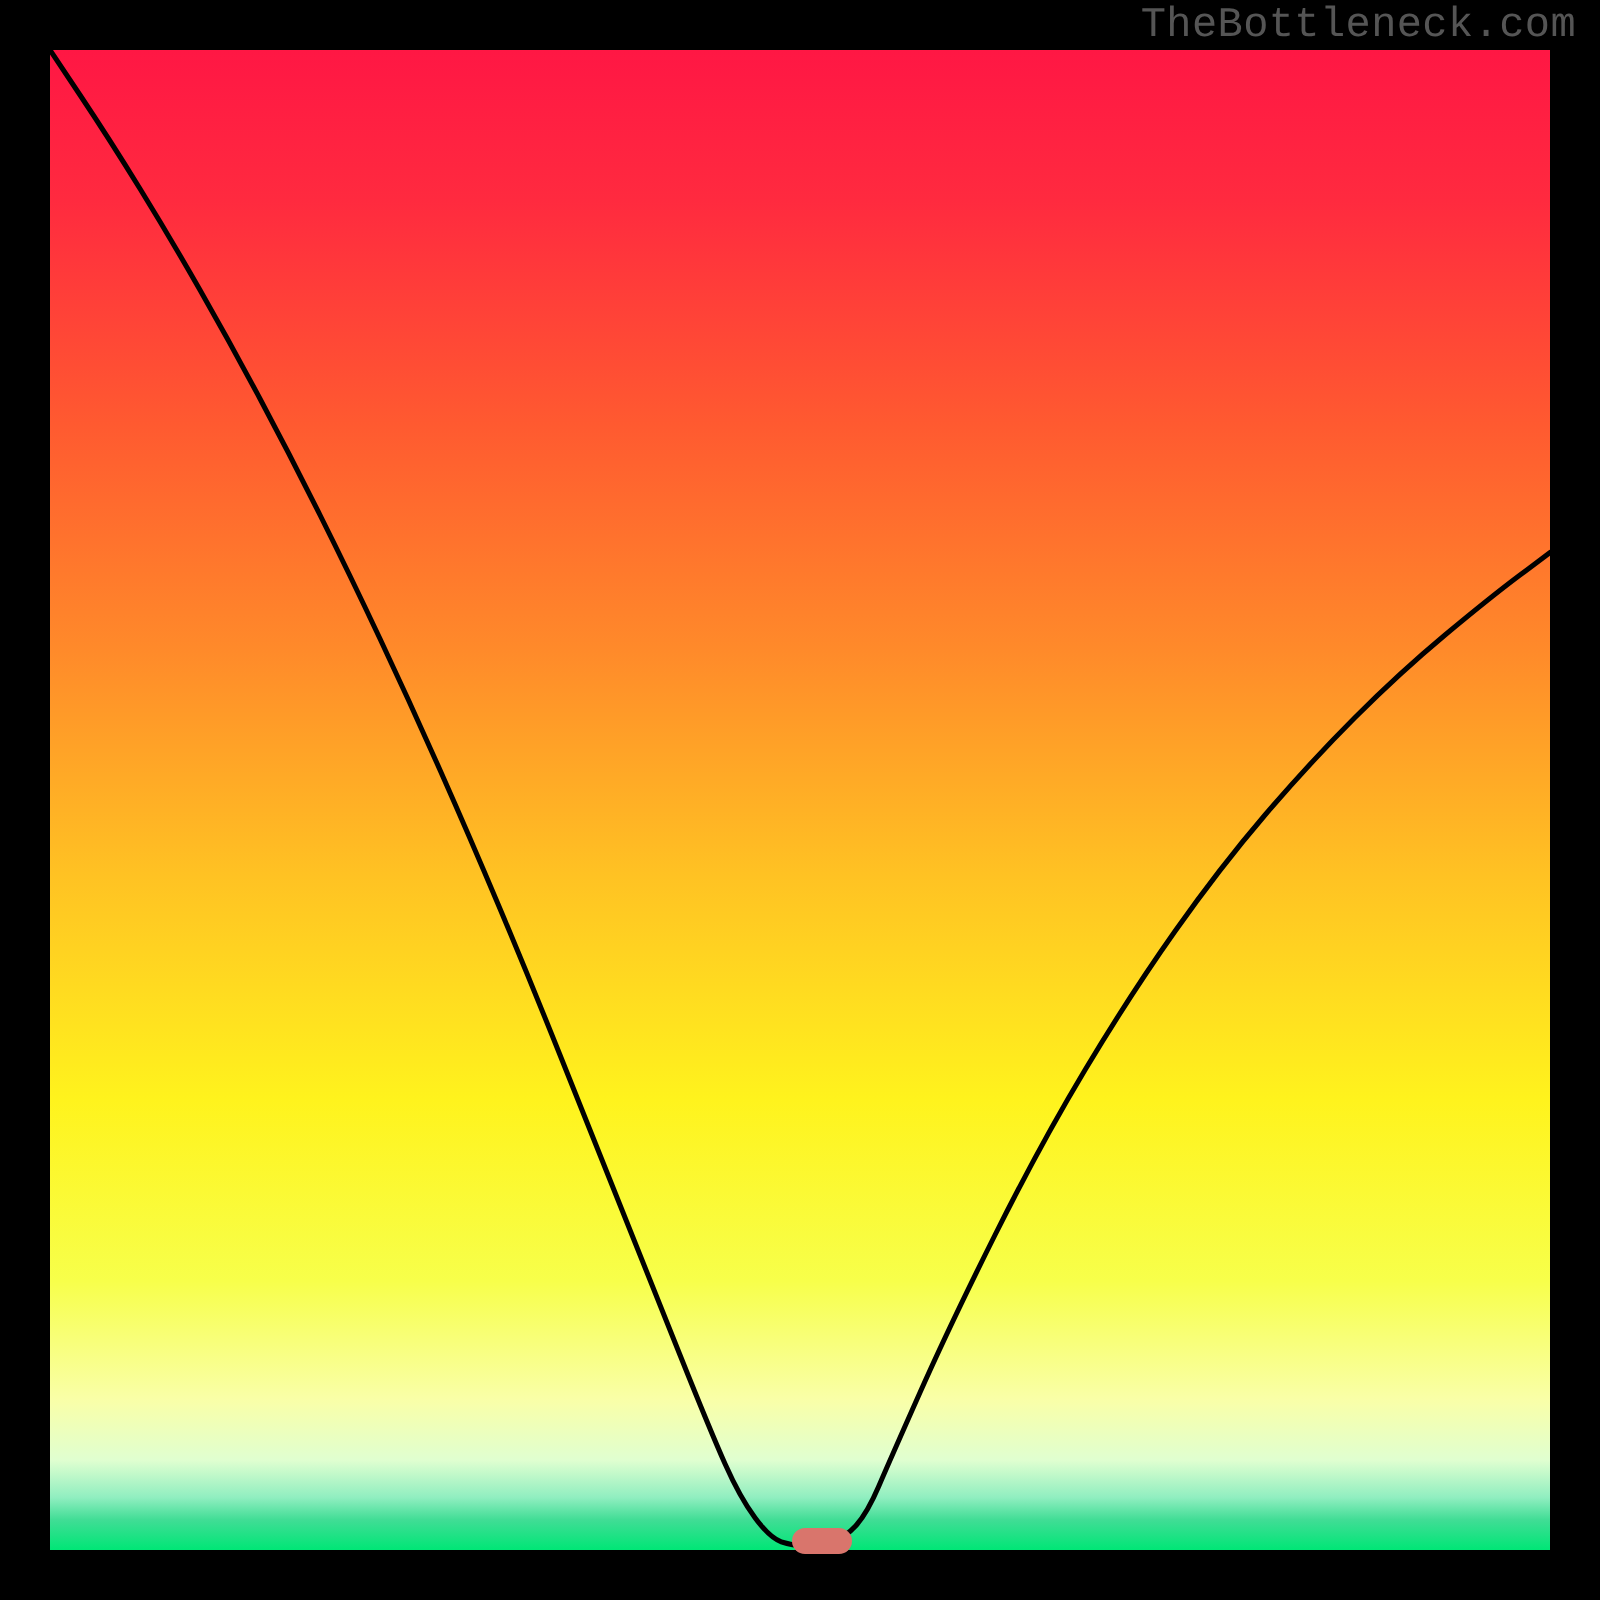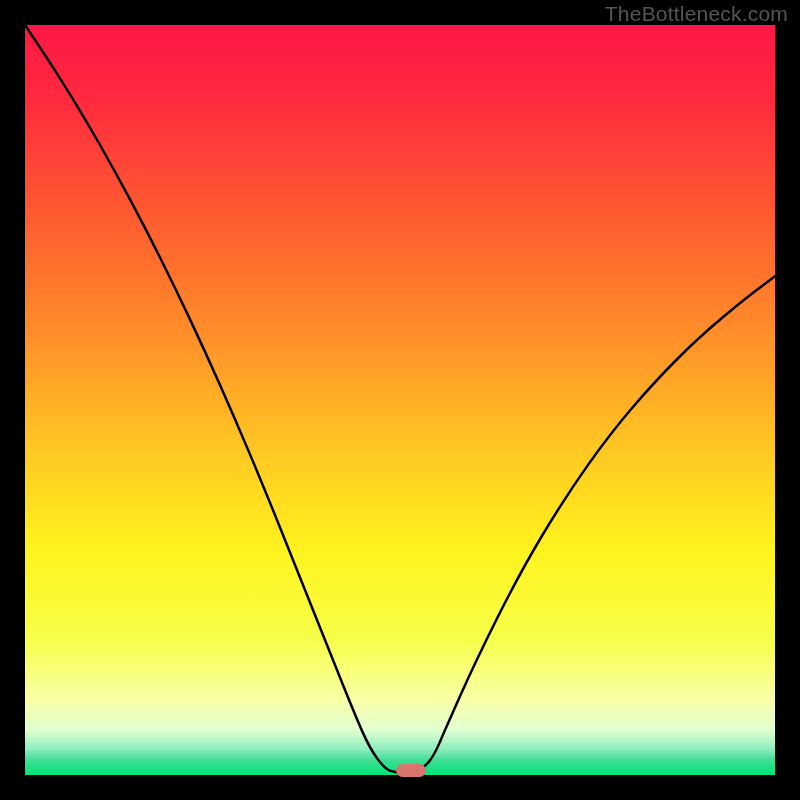--- a/index.html
+++ b/index.html
@@ -34,21 +34,21 @@
     position: absolute;
     left: 0;
     top: 0;
     width: 750px;
     height: 750px;
   }
   .attribution {
     position: absolute;
     top: 2px;
     right: 12px;
-    font-family: Liberation Sans, sans-serif;
+    font-family: Liberation Mono, monospace;
     font-size: 21px;
     color: #555;
     letter-spacing: 0.2px;
   }
   .marker {
     position: absolute;
     width: 30px;
     height: 13px;
     background: #d9756c;
     border-radius: 7px;

